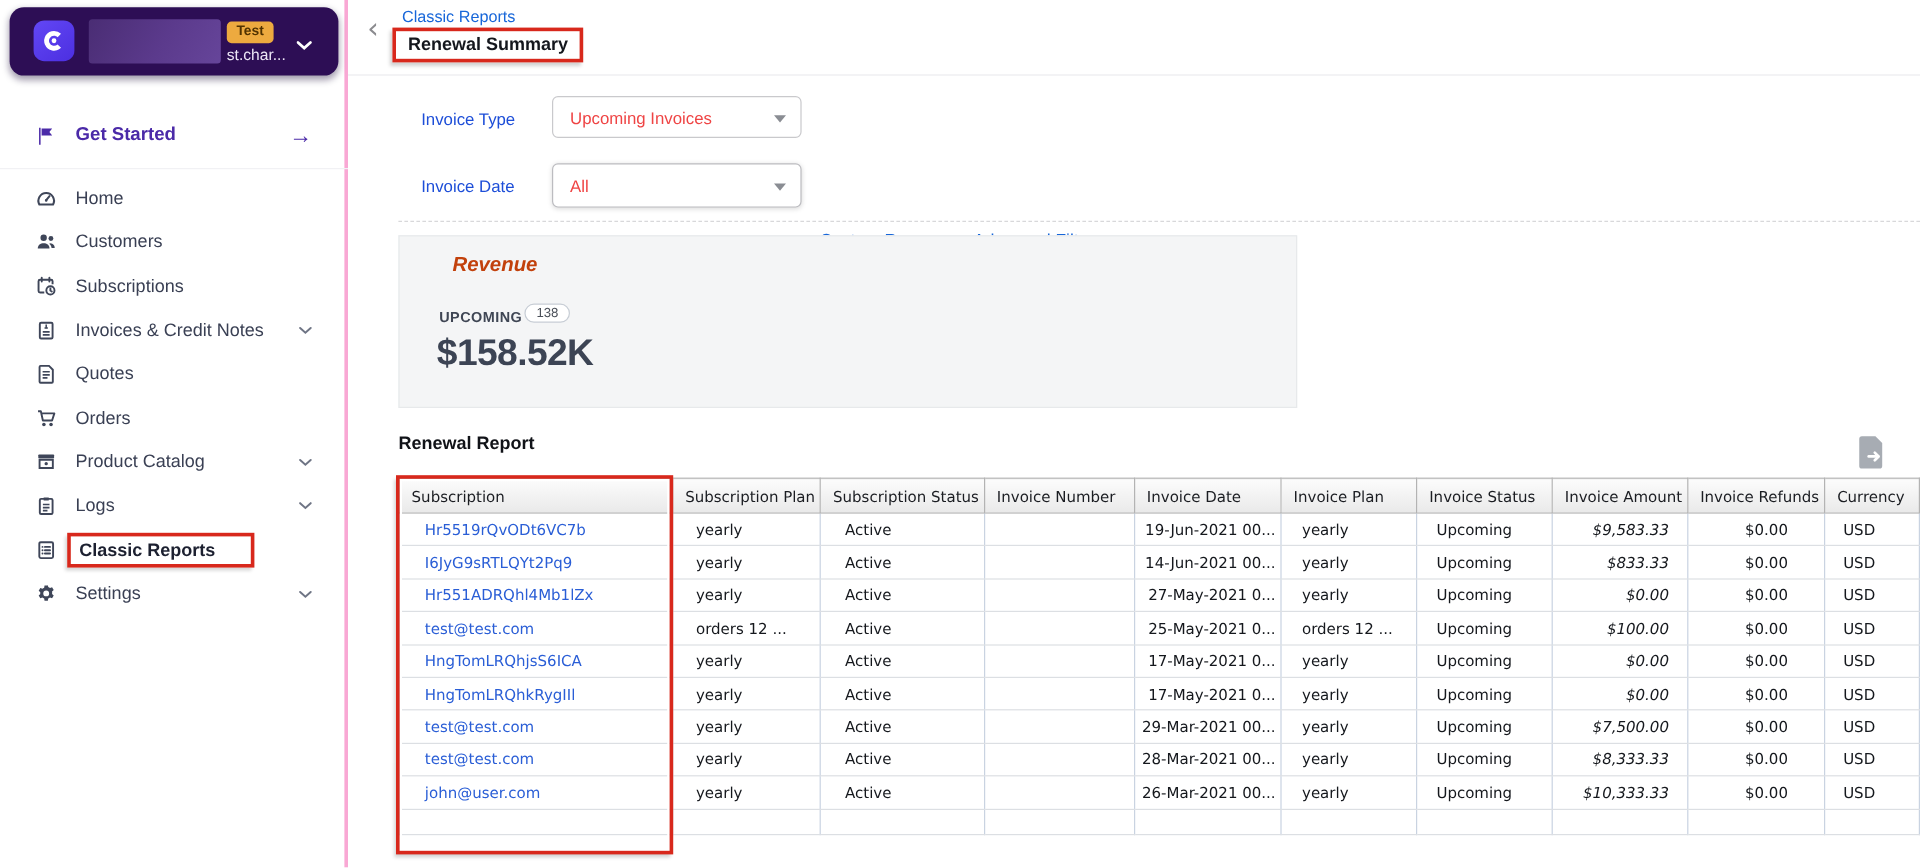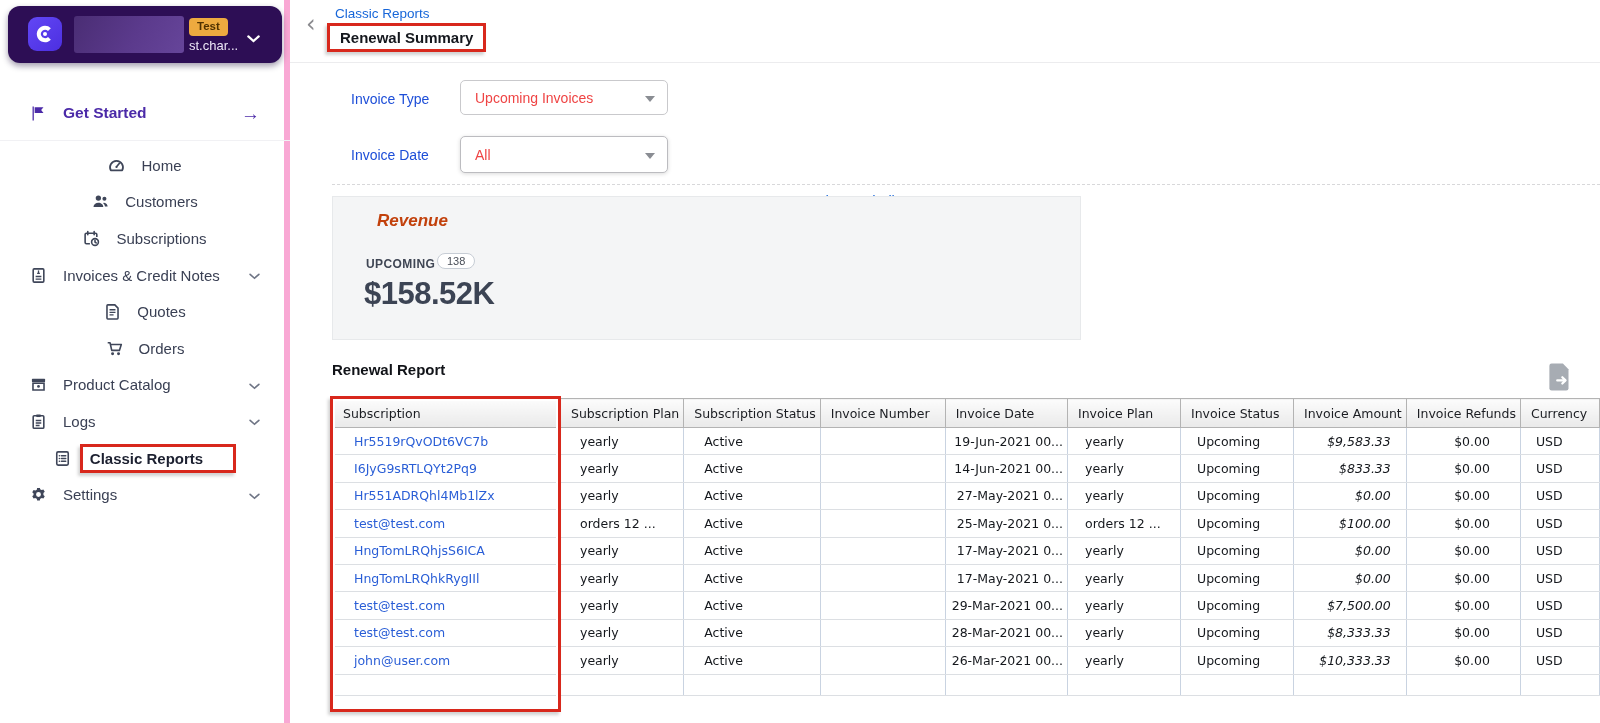--- a/index.html
+++ b/index.html
@@ -7,21 +7,21 @@
     --test-badge-bg:#edaa3f; --link-blue:#1766d9; --table-link-blue:#2a5ed6;
     --get-started-purple:#4b2aa8; --sidebar-text:#3a4054; --revenue-amount-text:#3c4454;
   }
   *{margin:0;padding:0;box-sizing:border-box;}
   html,body{width:1600px;height:723px;overflow:hidden;background:#fff;
     font-family:"Liberation Sans","DejaVu Sans",sans-serif;}
   .app{position:relative;width:1600px;height:723px;}
 
   
   .sidebar{position:absolute;left:0;top:0;width:290px;height:723px;background:#fff;
-    border-right:6px solid #f9a8d4;}
+    border-right:3px solid #f9a8d4;}
   .brand{position:absolute;left:8px;top:6px;width:274px;height:57px;border-radius:12px;
     background:var(--brand-bg);box-shadow:0 3px 6px rgba(20,5,50,.4);cursor:pointer;}
   .brand-logo{position:absolute;left:20px;top:11px;width:34px;height:34px;border-radius:9px;
     background:linear-gradient(140deg,#6247f5,#4c2fe0);display:flex;align-items:center;justify-content:center;}
   .brand-logo svg{width:24px;height:24px;}
   .brand-blur{position:absolute;left:66px;top:10px;width:110px;height:37px;border-radius:3px;
     background:linear-gradient(120deg,#4a2d74,#5b3a8c 55%,#66459a);}
   .test-badge{position:absolute;left:181px;top:12px;background:var(--test-badge-bg);color:#503200;
     font-size:11.5px;font-weight:bold;padding:2px 8px;border-radius:4px;line-height:1.2;}
   .brand-domain{position:absolute;left:181px;top:32px;color:#ece6f6;font-size:13px;}
@@ -31,21 +31,21 @@
   .get-started{position:absolute;left:0;top:97px;width:290px;height:32px;display:flex;
     align-items:center;padding:0 30px;cursor:pointer;color:var(--get-started-purple);}
   .gs-icon{width:17px;height:17px;margin-right:16px;color:var(--get-started-purple);}
   .gs-icon svg{width:17px;height:17px;}
   .gs-label{font-size:15.5px;font-weight:bold;}
   .gs-arrow{margin-left:auto;font-size:19px;line-height:1;}
   .sidebar-divider{position:absolute;left:0;top:140px;width:290px;border-top:1px solid #f1f1f4;}
 
   .nav{position:absolute;left:0;top:147px;width:290px;}
   .nav-item{display:flex;align-items:center;height:36.6px;padding:0 30px;cursor:pointer;
-    color:var(--sidebar-text);justify-content:center;}
+    color:var(--sidebar-text);}
   .nav-icon{width:17px;height:17px;margin-right:16px;color:#3f4659;flex:none;}
   .nav-icon svg{width:17px;height:17px;display:block;}
   .nav-label{font-size:15px;white-space:nowrap;}
   .nav-chevron{margin-left:auto;color:#6f7585;}
   .nav-chevron svg{width:11px;height:7px;}
   .nav-item.highlighted .nav-label{font-weight:bold;color:#1c2030;border:3px solid var(--annotation-red);
     background:#fff;padding:3px 30px 3px 7px;margin-left:-7px;
     box-shadow:inset 0 0 0 2px #fff,-2px 3px 3px rgba(0,0,0,.18);}
 
   .scroll-thumb{position:absolute;left:305px;top:414px;width:5px;height:38px;border-radius:3px;

